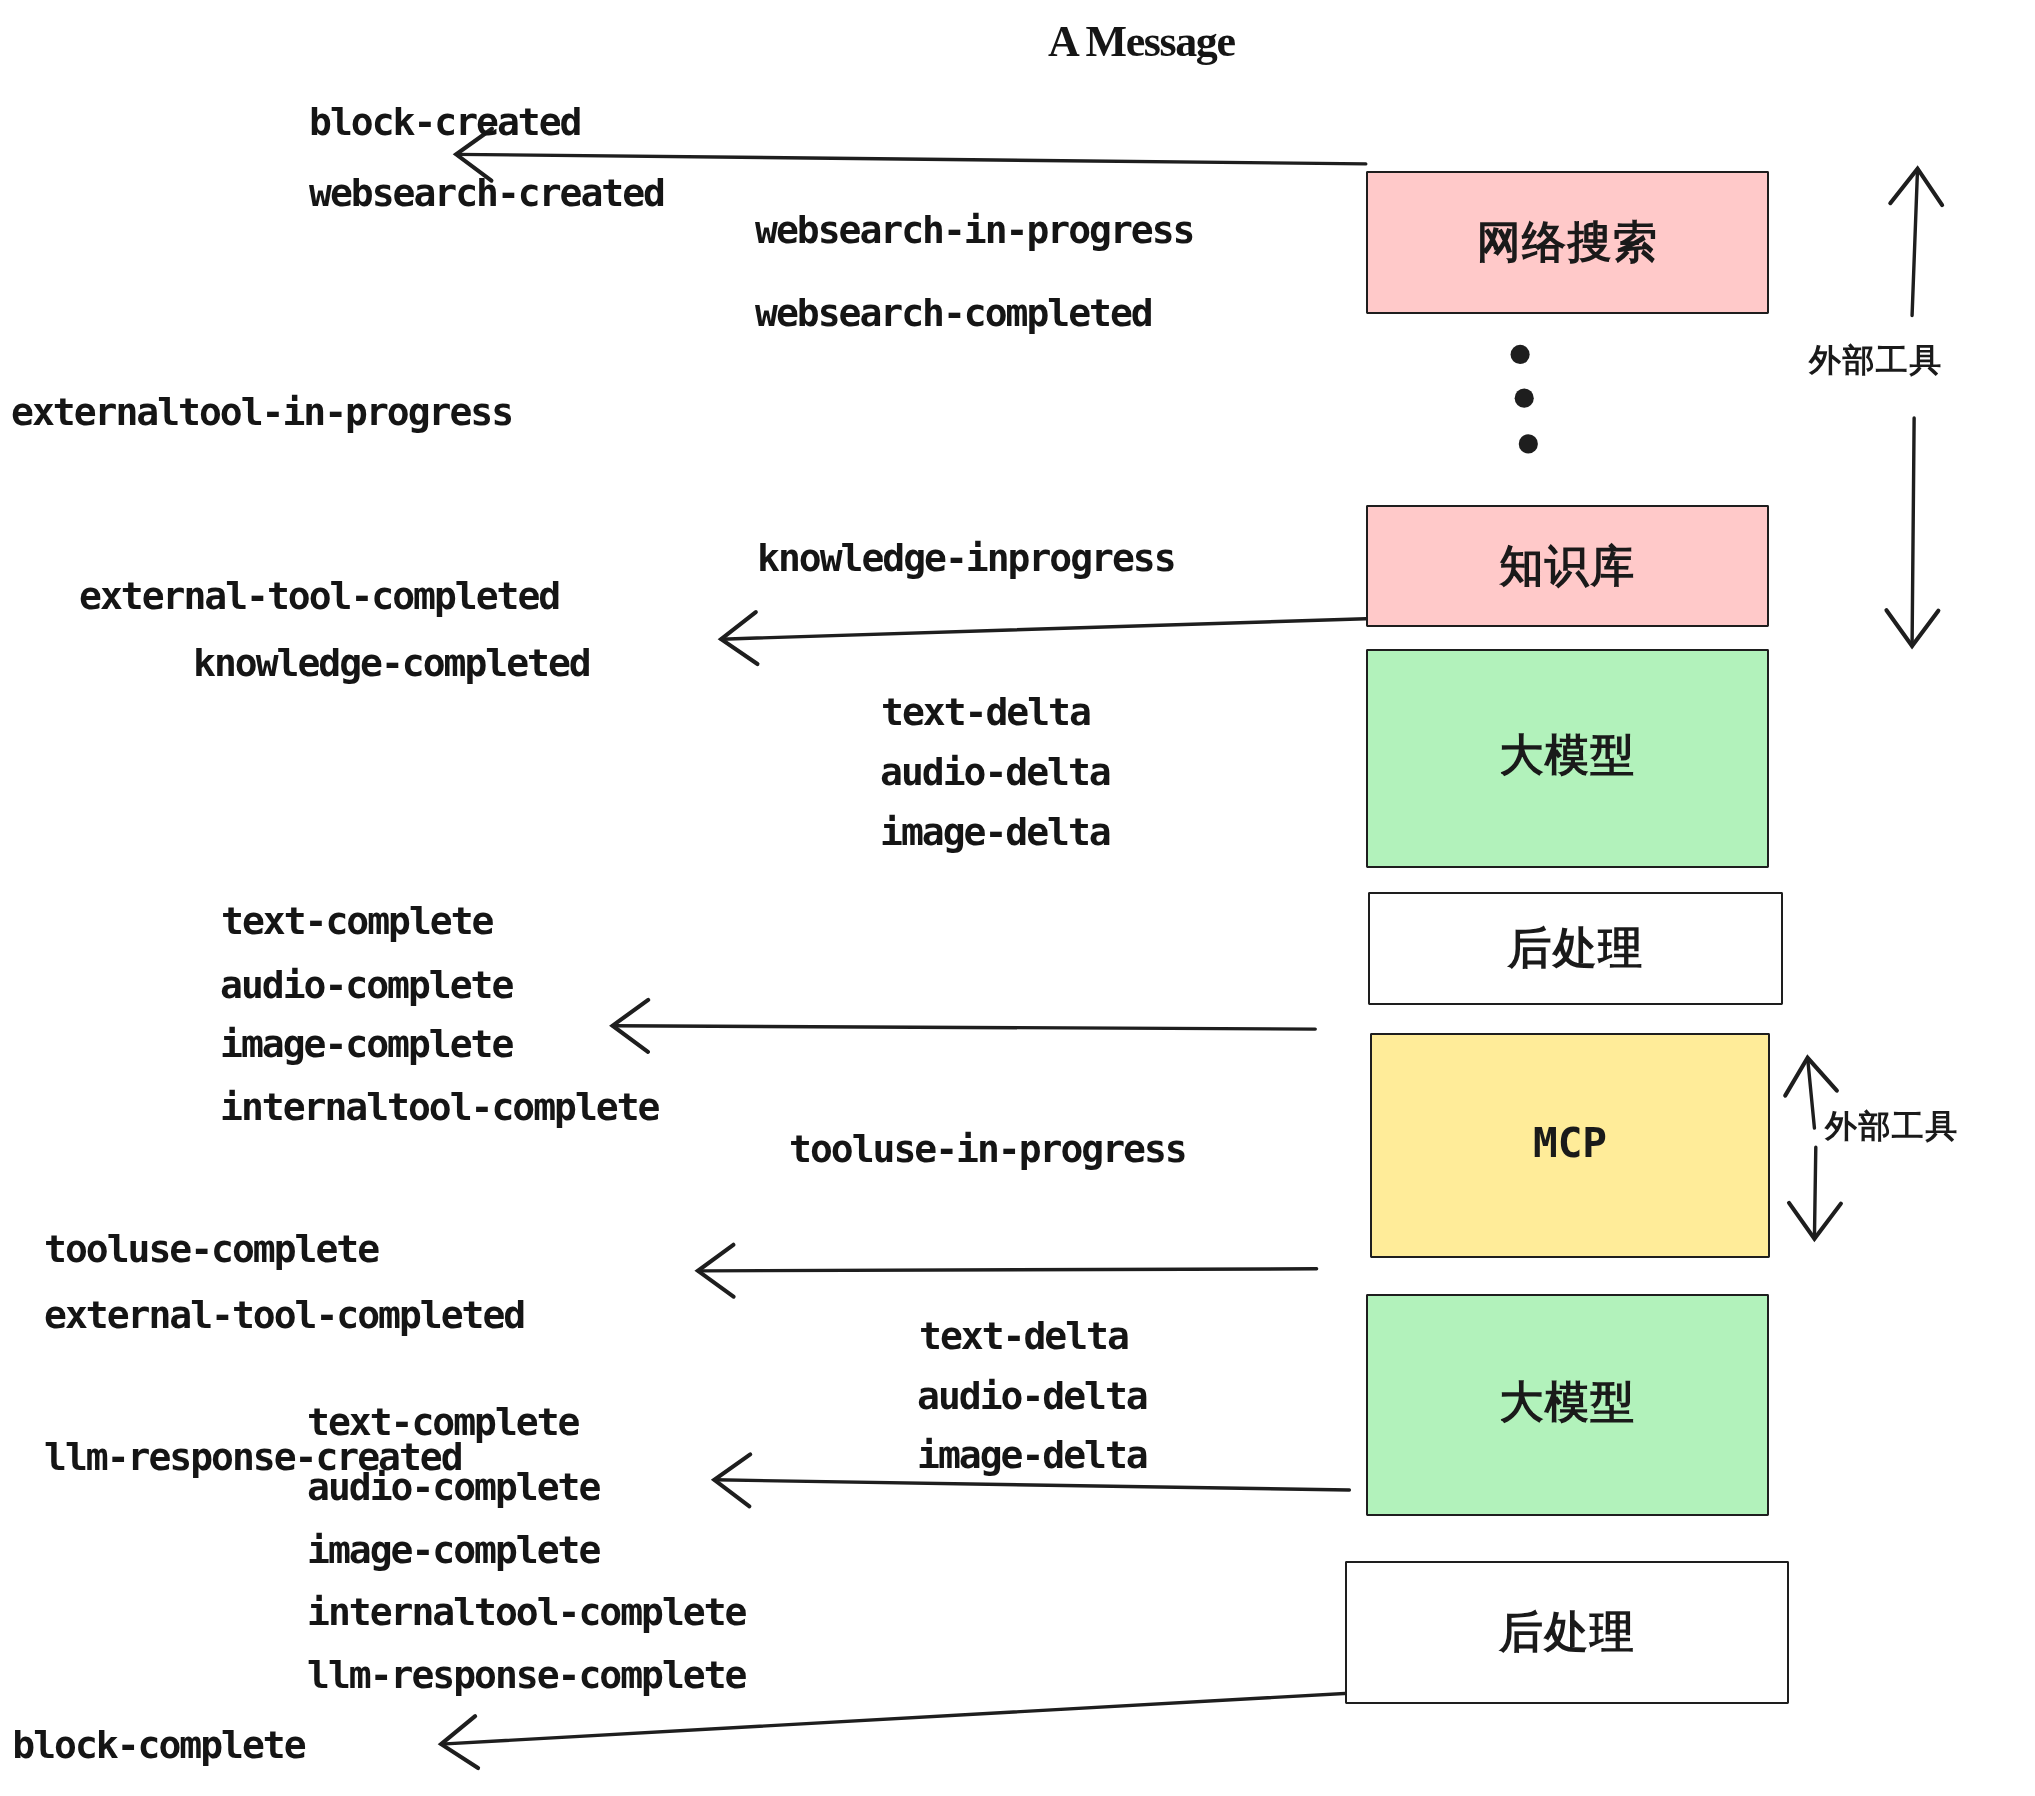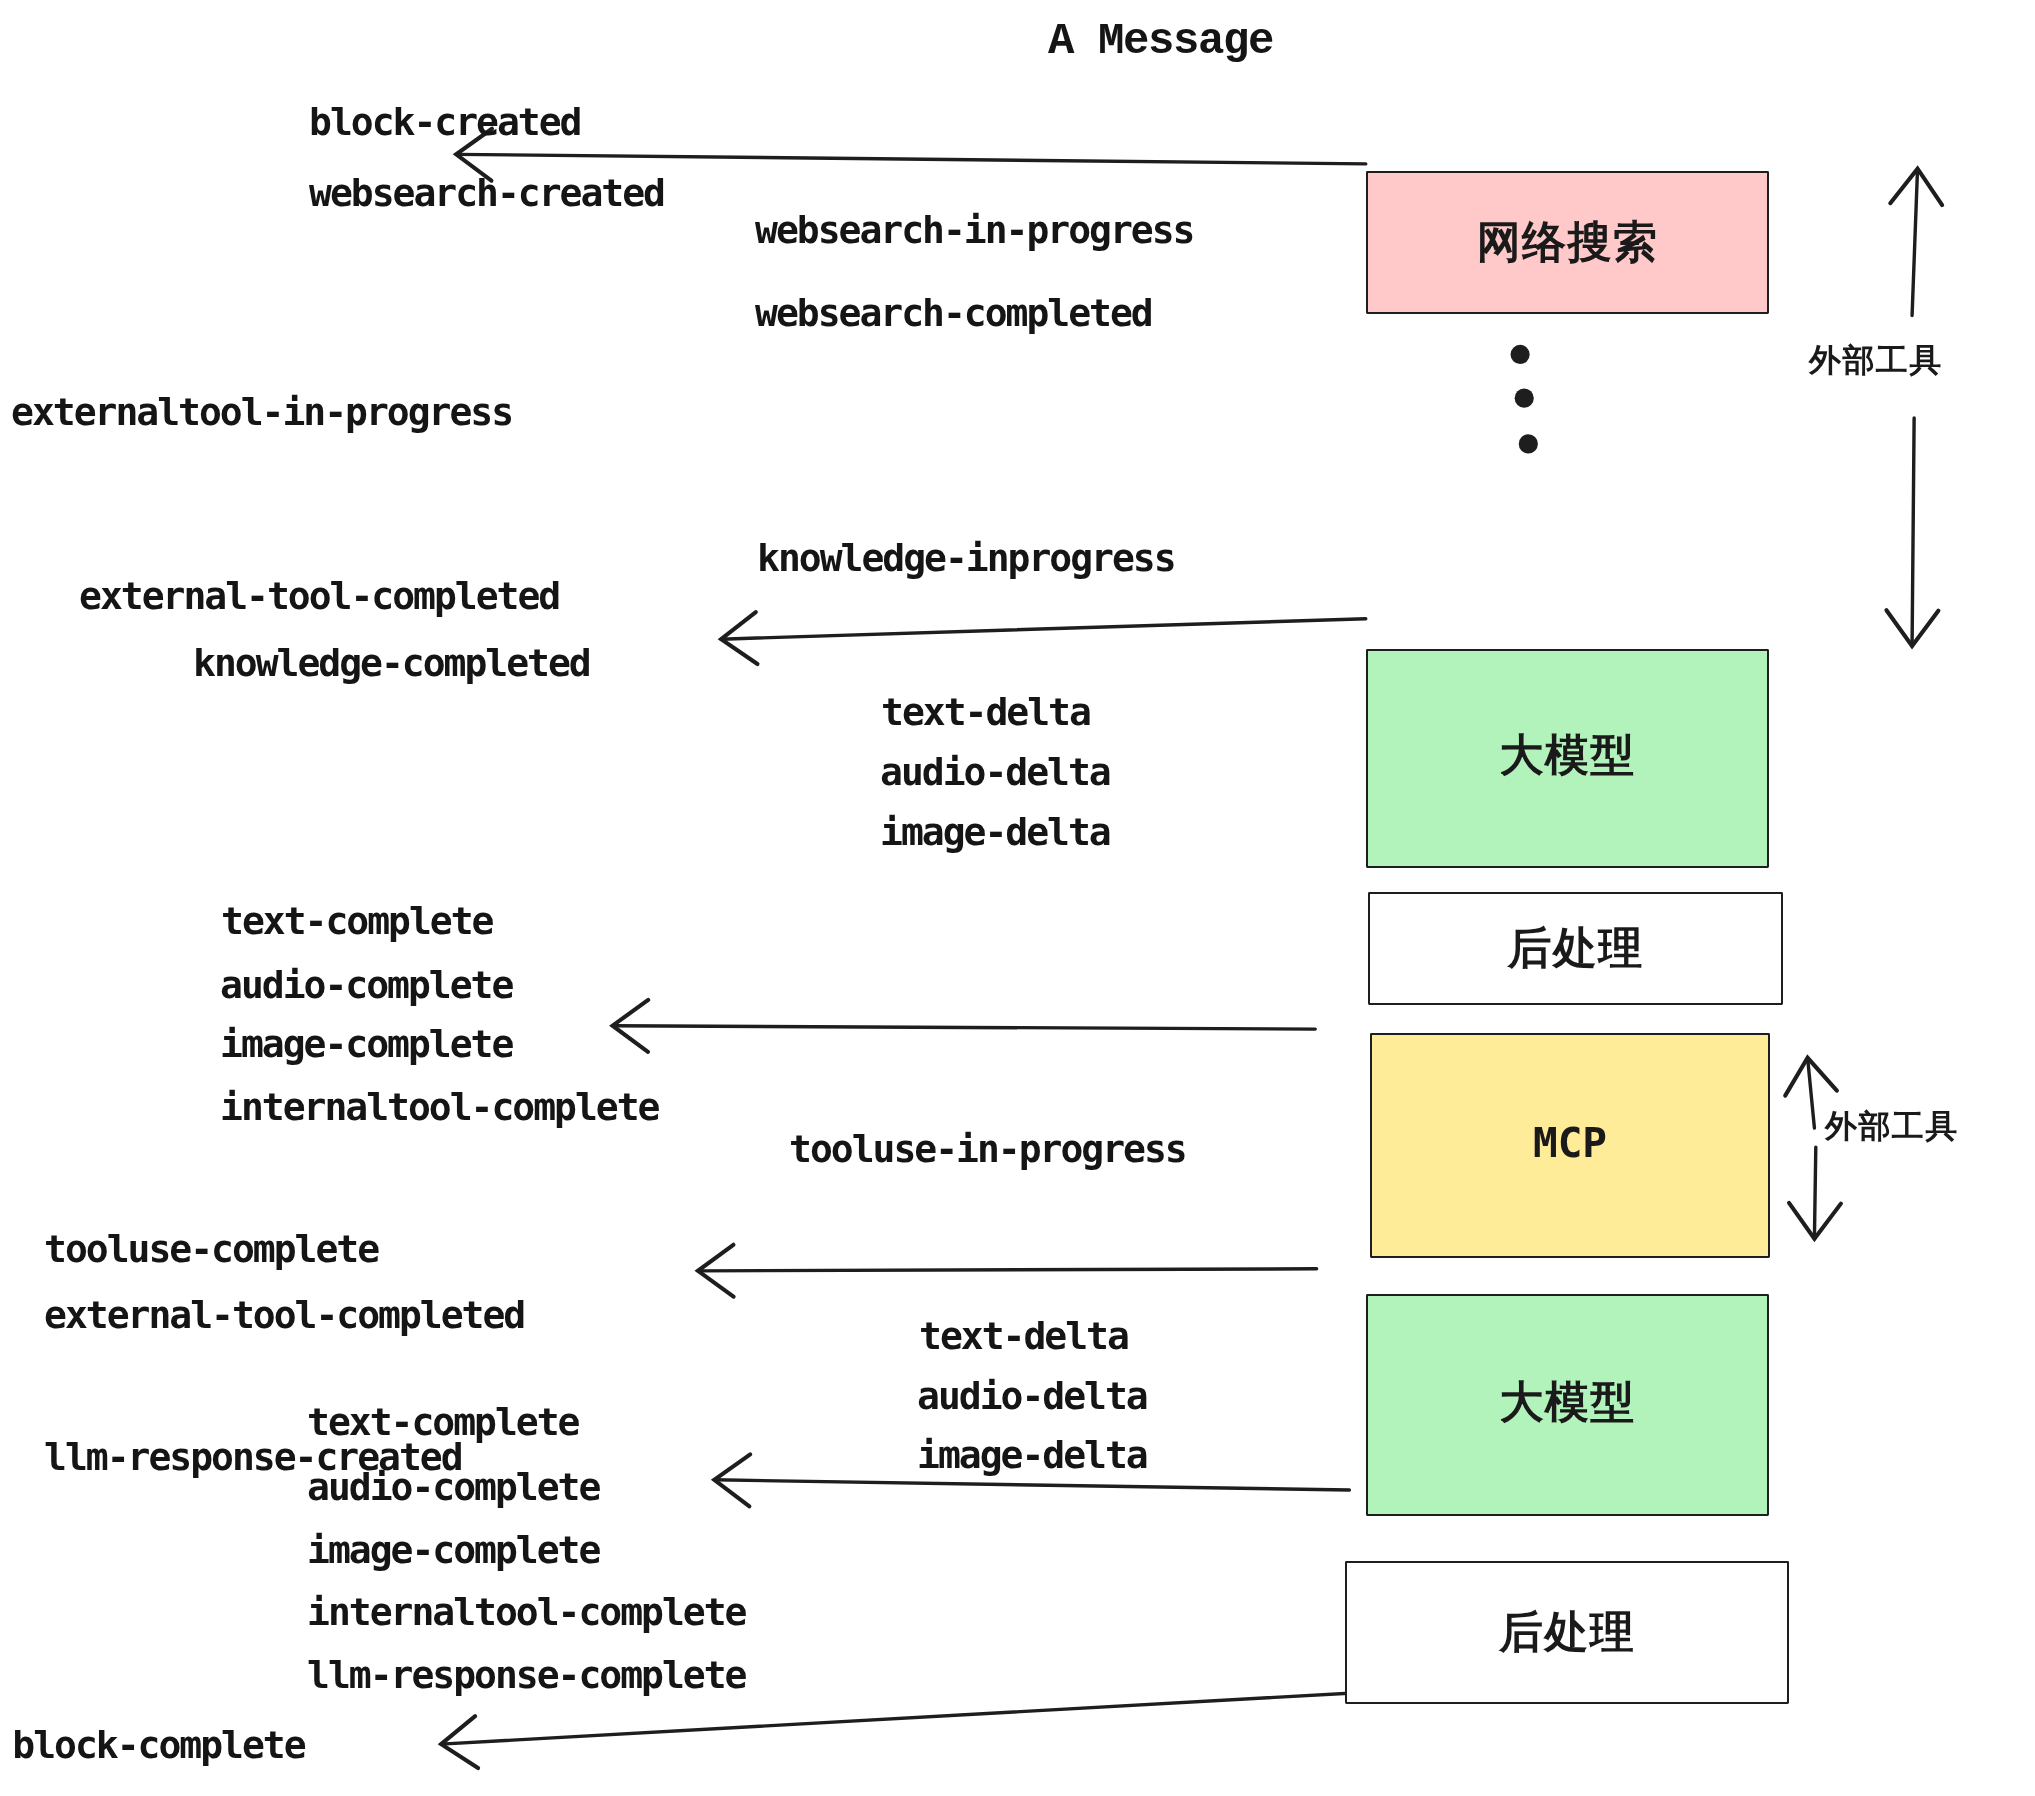--- a/index.html
+++ b/index.html
@@ -1,21 +1,21 @@
 <!DOCTYPE html>
 <html style="font-size:11px"><head>
 <meta charset="utf-8">
 <style>
   html,body{margin:0;padding:0;background:#ffffff;}
   #canvas{position:relative;width:2035px;height:1796px;background:#ffffff;overflow:hidden;
           font-family:"DejaVu Sans Mono",monospace;color:#1e1e1e;}
   #arrow-layer{position:absolute;left:0;top:0;width:2035px;height:1796px;}
   .evt{position:absolute;font-family:"DejaVu Sans Mono",monospace;font-size:38px;line-height:1.15;
        font-weight:600;letter-spacing:-2px;white-space:nowrap;color:#151515;}
-  .title{position:absolute;font-family:Liberation Mono, monospace;font-size:44px;font-weight:700;
+  .title{position:absolute;font-family:Liberation Serif, serif;font-size:44px;font-weight:700;
          letter-spacing:-1.4px;color:#151515;white-space:nowrap;}
   .box{position:absolute;border:2.7px solid #1e1e1e;border-radius:1.4px;display:flex;
        align-items:center;justify-content:center;box-sizing:border-box;}
   .box .cjk{font-family:"DejaVu Sans",sans-serif;font-size:44px;font-weight:600;color:#1a1a1a;
             letter-spacing:1.4px;white-space:nowrap;}
   .box .mono{font-family:"DejaVu Sans Mono",monospace;font-size:41px;font-weight:600;color:#1a1a1a;}
   .side-label{position:absolute;font-family:"DejaVu Sans",sans-serif;font-size:32px;font-weight:600;
               color:#1a1a1a;white-space:nowrap;letter-spacing:1.4px;}
   
   .box .lift{transform:translateY(-9.6px);margin-top:14px;}
@@ -49,20 +49,23 @@
       <circle cx="2238" cy="650" r="14"></circle>
     </g>
   </svg>
 
   <div class="title" style="left:1048px;top:16.4px;position:absolute;">A Message</div>
 
   <div class="box" style="left: 1366px; top: 171px; width: 403px; height: 143px; background: rgb(255, 201, 201);">
     <span class="cjk">网络搜索</span>
   </div>
 
+  <div class="box" style="left: 1366px; top: 505px; width: 403px; height: 122px; background: rgb(255, 201, 201);">
+    <span class="cjk">知识库</span>
+  </div>
 
   <div class="box" style="left: 1366px; top: 649px; width: 403px; height: 219px; background: rgb(178, 242, 187);">
     <span class="cjk lift">大模型</span>
   </div>
 
   <div class="box" style="left: 1368px; top: 892px; width: 415px; height: 113px; background: rgb(255, 255, 255);">
     <span class="cjk">后处理</span>
   </div>
 
   <div class="box" style="left: 1370px; top: 1033px; width: 400px; height: 225px; background: rgb(255, 236, 153);">

